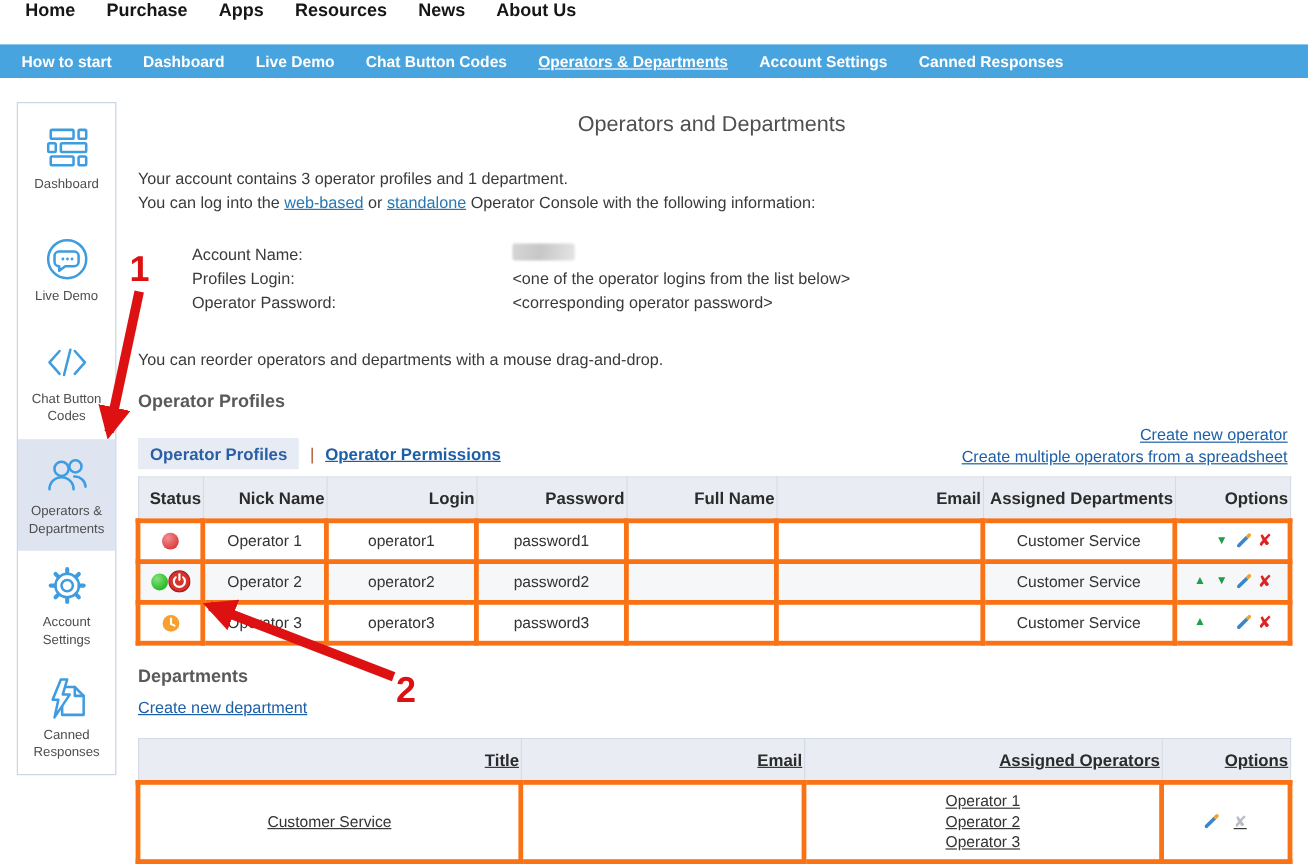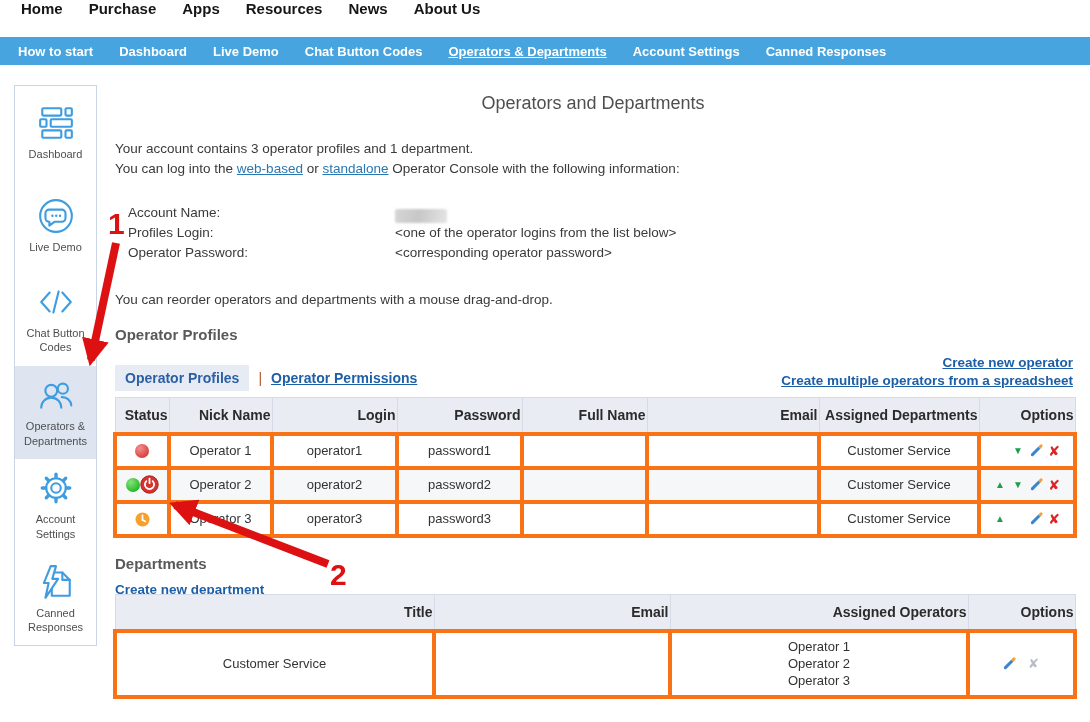--- a/index.html
+++ b/index.html
@@ -31,44 +31,44 @@
     stroke-linejoin:round; stroke-linecap:round; }
   .sb-label { font-size:11px; color:#4e4e4e; line-height:1.3; margin-top:5px; }
 
   
   .main { position:absolute; left:113px; top:85px; width:960px; height:637px; font-size:13.5px; }
   .page-title { position:absolute; top:8px; left:0; width:100%; margin:0;
     text-align:center; font-size:18px; font-weight:400; color:#4f4f4f; }
   .intro { position:absolute; top:54px; left:2px; line-height:20px; }
   a.lnk { color:#2777b2; text-decoration:underline; cursor:pointer; }
   .acct { position:absolute; top:118px; left:15px; line-height:20px; }
-  .acct-row { display:flex; align-items:flex-end; }
+  .acct-row { display:flex; align-items:flex-start;margin-left:32px; }
   .acct-label { width:267px; }
   .redacted { display:inline-block; width:52px; height:14px; border-radius:2px;
     background:linear-gradient(100deg,#d6d6d6,#c7c7c7 45%,#e5e5e5); filter:blur(1px); }
   .note { position:absolute; top:207px; left:2px; }
   .sec-h { position:absolute; margin:0; font-size:15px; font-weight:bold; color:#595959; }
   #ops-heading { top:241px; left:2px; }
   #dept-heading { top:470px; left:2px; }
   .create-links { position:absolute; top:269px; right:0; text-align:right; line-height:18px; }
-  .blink { display:inline-block; color:#1d5fa7; font-weight:bold; font-size:13.5px;
+  .blink { display:inline-block; color:#1d5fa7; font-weight:normal; font-size:13.5px;
     text-decoration:underline; cursor:pointer; }
   .create-links .blink { display:block; }
   .create-dept { position:absolute; top:497px; left:2px; }
   .tabs { position:absolute; top:280px; left:2px; display:flex; align-items:center; }
   .tab.active { background:#e7ebf4; color:#2b5fa5; font-weight:bold; font-size:14px;
     padding:5px 10px; cursor:pointer; }
   .tab-sep { color:#b0542c; margin:0 9px; font-size:14px; }
   .tab-link { color:#1d5fa7; font-weight:bold; font-size:14px;
     text-decoration:underline; cursor:pointer; }
 
   
   table { border-collapse:collapse; position:absolute; left:0; table-layout:fixed; }
   .optable { top:312px; width:960px; }
-  .depttable { top:509px; width:960px; }
+  .depttable { top:530px; width:960px;text-decoration:underline; }
   th { background:#e9ecf2; font-size:14px; font-weight:bold; color:#2b2b2b;
     border:1px solid #d5dbe7; height:36px;text-align:right; }
   td { border:4px solid #f97316; text-align:center; font-size:13px; height:34px;
     background:#fff; color:#333; }
   tr.alt td { background:#f6f7f9; }
   .depttable td { height:66px; }
   .ops-list { line-height:17px; }
 
   
   .status-cell { white-space:nowrap; }

